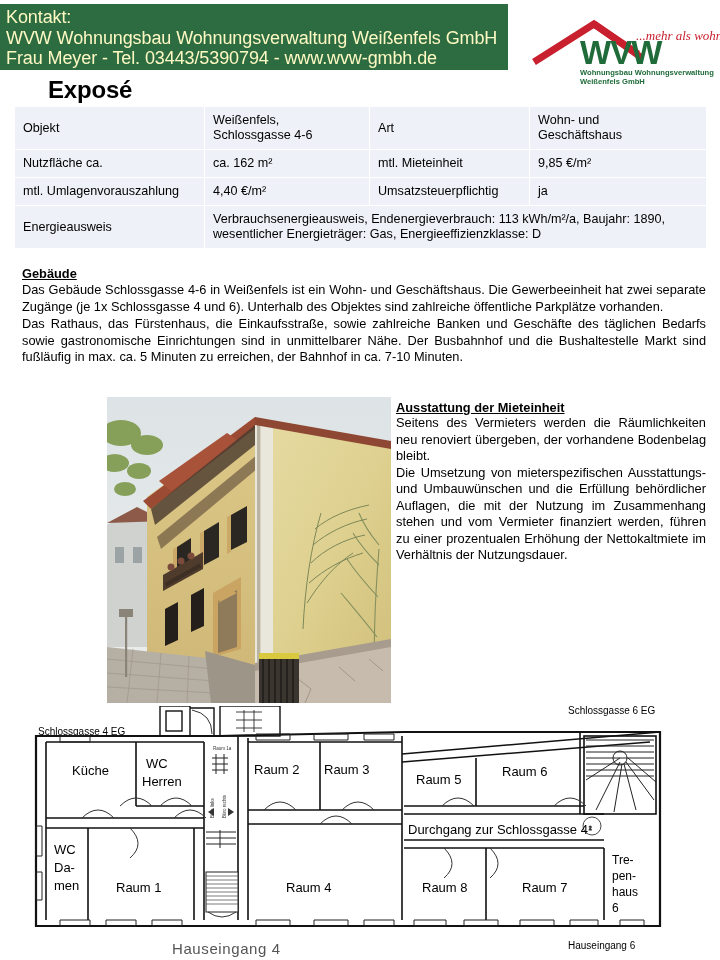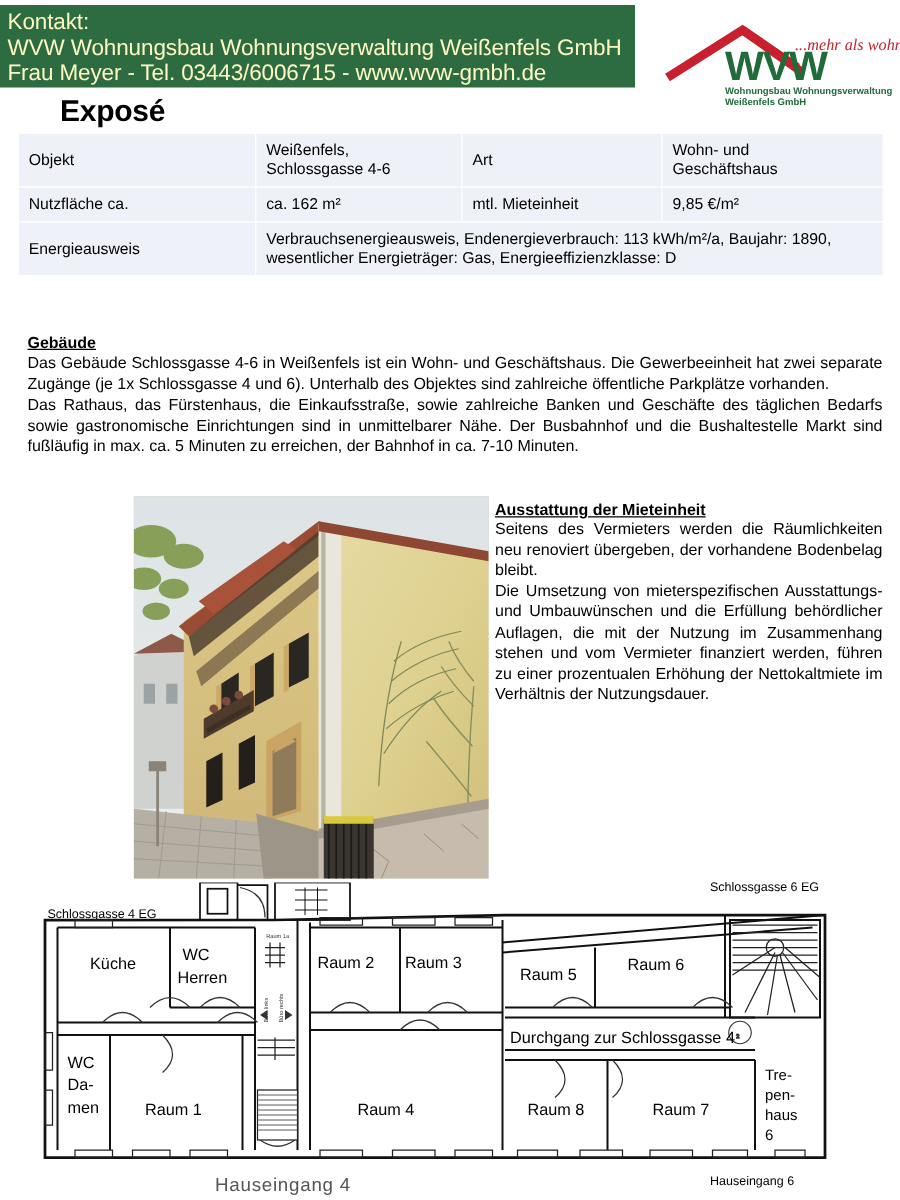--- a/index.html
+++ b/index.html
@@ -153,21 +153,21 @@
   .wall-thin { stroke: #222; fill: none; stroke-width: 1; }
   .door      { stroke: #333; fill: none; stroke-width: 1; }
   .hatch     { stroke: #444; fill: none; stroke-width: 0.7; }
 </style>
 </head>
 <body>
 
 <div class="header-band">
   <div class="header-line">Kontakt:</div>
   <div class="header-line">WVW Wohnungsbau Wohnungsverwaltung Weißenfels GmbH</div>
-  <div class="header-line">Frau Meyer - Tel. 03443/6006715 - www.wvw-gmbh.de</div>
+  <div class="header-line">Frau Meyer - Tel. 03443/5390794 - www.wvw-gmbh.de</div>
 </div>
 
 <div class="logo-wrap">
   <svg class="logo-svg" width="212" height="74" viewBox="0 0 212 74" xmlns="http://www.w3.org/2000/svg">
 
     <g>
       <path d="M2 48 L62 10 L106 40" stroke="#c8202e" stroke-width="7" fill="none" stroke-linejoin="miter"></path>
       <path d="M62 10 L110 44" stroke="#c8202e" stroke-width="7" fill="none"></path>
     </g>
 
@@ -198,20 +198,26 @@
       <td style="white-space:pre-line">Wohn- und
 Geschäftshaus</td>
     </tr>
     <tr>
       <td>Nutzfläche ca.</td>
       <td class="cell-pad-l">ca. 162 m²</td>
       <td>mtl. Mieteinheit</td>
       <td>9,85 €/m²</td>
     </tr>
     <tr>
+      <td>mtl. Umlagenvorauszahlung</td>
+      <td>4,40 €/m²</td>
+      <td>Umsatzsteuerpflichtig</td>
+      <td>ja</td>
+    </tr>
+    <tr>
       <td class="energy-label">Energieausweis</td>
       <td class="energy-value" colspan="3">Verbrauchsenergieausweis, Endenergieverbrauch: 113 kWh/m²/a, Baujahr: 1890, wesentlicher Energieträger: Gas, Energieeffizienzklasse: D</td>
     </tr>
   </tbody>
 </table>
 
 <div class="gebaeude-block">
   <div class="section-head">Gebäude</div>
   <p class="para">Das Gebäude Schlossgasse 4-6 in Weißenfels ist ein Wohn- und Geschäftshaus. Die Gewerbeeinheit hat zwei separate Zugänge (je 1x Schlossgasse 4 und 6). Unterhalb des Objektes sind zahlreiche öffentliche Parkplätze vorhanden.</p>
   <p class="para">Das Rathaus, das Fürstenhaus, die Einkaufsstraße, sowie zahlreiche Banken und Geschäfte des täglichen Bedarfs sowie gastronomische Einrichtungen sind in unmittelbarer Nähe. Der Busbahnhof und die Bushaltestelle Markt sind fußläufig in max. ca. 5 Minuten zu erreichen, der Bahnhof in ca. 7-10 Minuten.</p>

